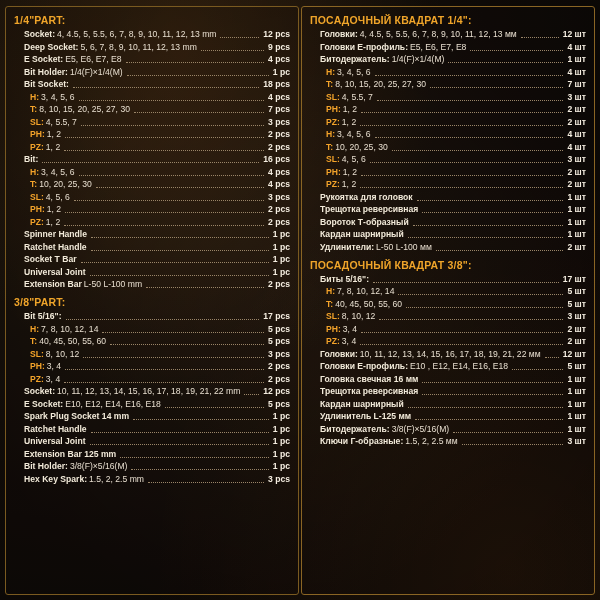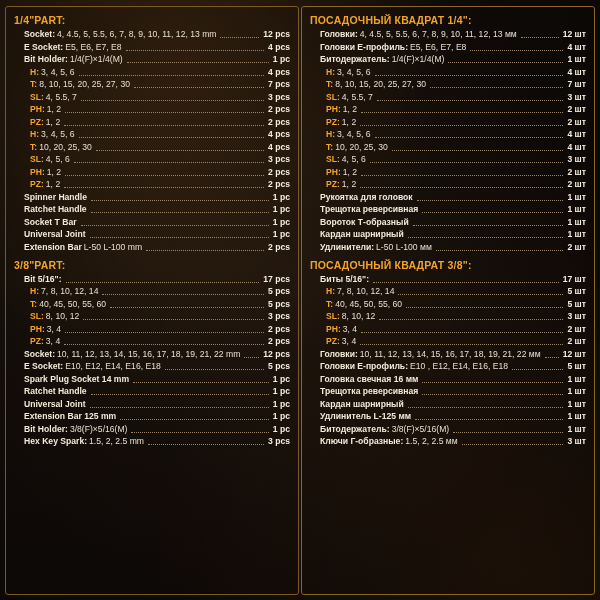--- a/index.html
+++ b/index.html
@@ -102,31 +102,42 @@
     <div class="col left" id="col-left">
         <div class="group">
           <div class="group-title">1/4"PART:</div>
           <div class="row">
             <span class="lead">Socket:</span>
             <span class="rest">4, 4.5, 5, 5.5, 6, 7, 8, 9, 10, 11, 12, 13 mm</span>
             <span class="dots"></span>
             <span class="qty">12 pcs</span>
           </div>
           <div class="row">
+            <span class="lead">Deep Socket:</span>
+            <span class="rest">5, 6, 7, 8, 9, 10, 11, 12, 13 mm</span>
+            <span class="dots"></span>
+            <span class="qty">9 pcs</span>
+          </div>
+          <div class="row">
             <span class="lead">E Socket:</span>
             <span class="rest">E5, E6, E7, E8</span>
             <span class="dots"></span>
             <span class="qty">4 pcs</span>
           </div>
           <div class="row">
             <span class="lead">Bit Holder:</span>
             <span class="rest">1/4(F)×1/4(M)</span>
             <span class="dots"></span>
             <span class="qty">1 pc</span>
           </div>
+          <div class="row">
+            <span class="lead">Bit Socket:</span>
+            <span class="dots"></span>
+            <span class="qty">18 pcs</span>
+          </div>
           <div class="row sub">
             <span class="lead"><span class="hl">H:</span></span>
             <span class="rest">3, 4, 5, 6</span>
             <span class="dots"></span>
             <span class="qty">4 pcs</span>
           </div>
           <div class="row sub">
             <span class="lead"><span class="hl">T:</span></span>
             <span class="rest">8, 10, 15, 20, 25, 27, 30</span>
             <span class="dots"></span>
@@ -142,20 +153,25 @@
             <span class="lead"><span class="hl">PH:</span></span>
             <span class="rest">1, 2</span>
             <span class="dots"></span>
             <span class="qty">2 pcs</span>
           </div>
           <div class="row sub">
             <span class="lead"><span class="hl">PZ:</span></span>
             <span class="rest">1, 2</span>
             <span class="dots"></span>
             <span class="qty">2 pcs</span>
+          </div>
+          <div class="row">
+            <span class="lead">Bit:</span>
+            <span class="dots"></span>
+            <span class="qty">16 pcs</span>
           </div>
           <div class="row sub">
             <span class="lead"><span class="hl">H:</span></span>
             <span class="rest">3, 4, 5, 6</span>
             <span class="dots"></span>
             <span class="qty">4 pcs</span>
           </div>
           <div class="row sub">
             <span class="lead"><span class="hl">T:</span></span>
             <span class="rest">10, 20, 25, 30</span>

